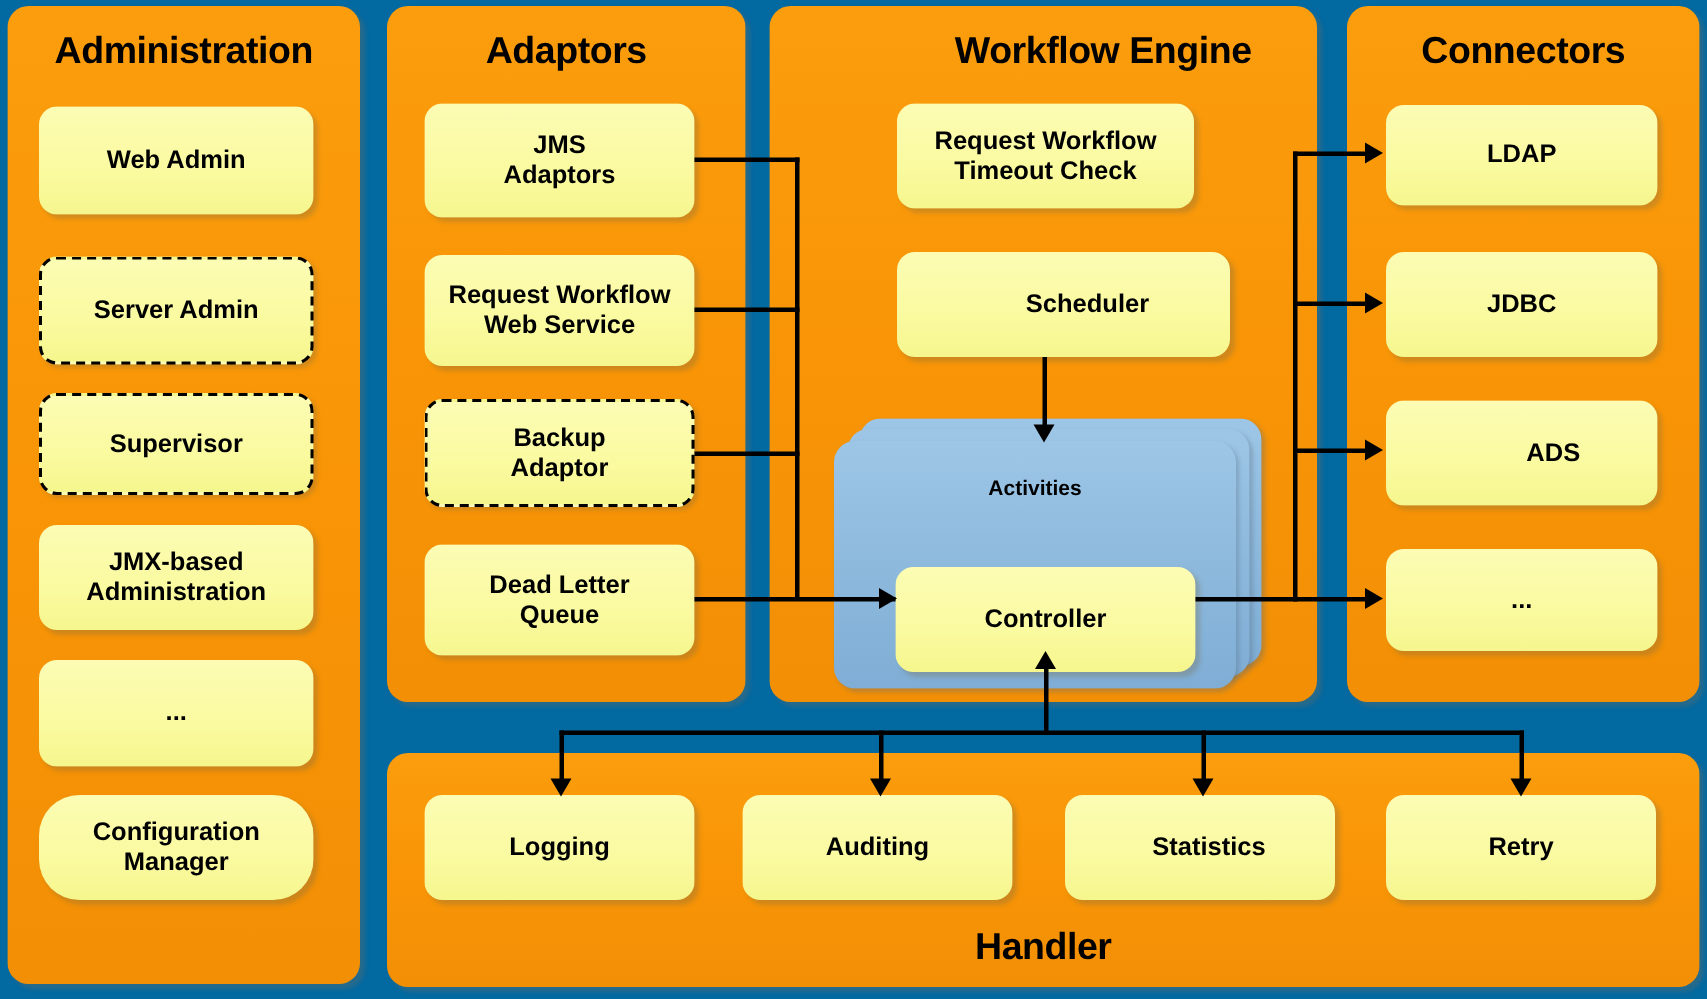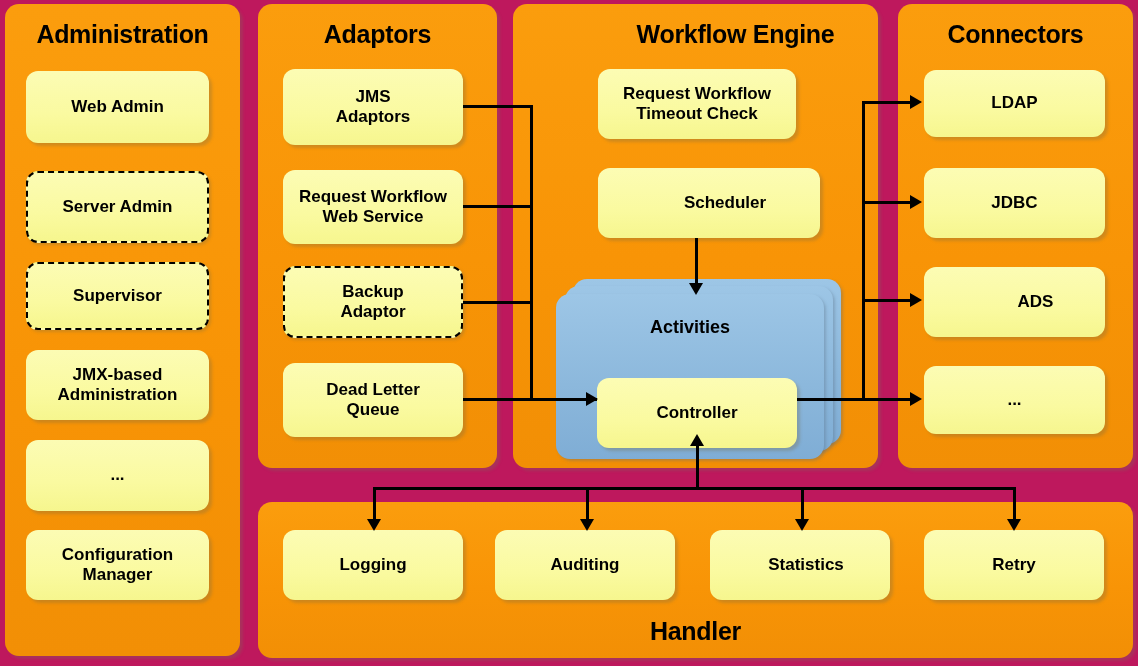--- a/index.html
+++ b/index.html
@@ -4,21 +4,21 @@
 <style>
   html, body {
     margin: 0;
     padding: 0;
     background: #ffffff;
   }
   #canvas {
     position: relative;
     width: 1138px;
     height: 666px;
-    background: #be185d;
+    background: #0369a1;
     font-family: "Liberation Sans", sans-serif;
     overflow: hidden;
   }
 
   
   .panel {
     position: absolute;
     background: #f99406;
     background-image: linear-gradient(180deg, #fb9d0d 0%, #f89406 55%, #f28f05 100%);
     border-radius: 14px;
@@ -68,21 +68,21 @@
     background-image: linear-gradient(180deg, #9dc6e6 0%, #8cb8dc 55%, #7fadd5 100%);
     border-radius: 14px;
     box-sizing: border-box;
     box-shadow: 2px 2px 3px rgba(90,110,130,0.35);
   }
   .act-label {
     position: absolute;
     text-align: center;
     color: #000000;
     font-weight: bold;
-    font-size: 18px;
+    font-size: 14px;
     white-space: nowrap;
   }
 
   
   .hline, .vline {
     position: absolute;
     background: #000000;
   }
   .hline { height: 3px; }
   .vline { width: 3px; }
@@ -124,21 +124,21 @@
   <div class="node dashed" style="left:26px; top:262px; width:183px; height:68px;">
     <span class="txt">Supervisor</span>
   </div>
   <div class="node" style="left:26px; top:350px; width:183px; height:70px;">
     <span class="txt">JMX-based
 Administration</span>
   </div>
   <div class="node" style="left:26px; top:440px; width:183px; height:71px;">
     <span class="txt">...</span>
   </div>
-  <div class="node" style="left:26px; top:530px; width:183px; height:70px;">
+  <div class="node" style="left:26px; top:530px; width:183px; height:70px;border-radius:27px;">
     <span class="txt">Configuration
 Manager</span>
   </div>
 
   <div class="panel" style="left:258px; top:4px; width:239px; height:464px;">
     <div class="panel-title" style="top:16px;">Adaptors</div>
   </div>
   <div class="node" style="left:283px; top:69px; width:180px; height:76px;">
     <span class="txt">JMS
 Adaptors</span>

